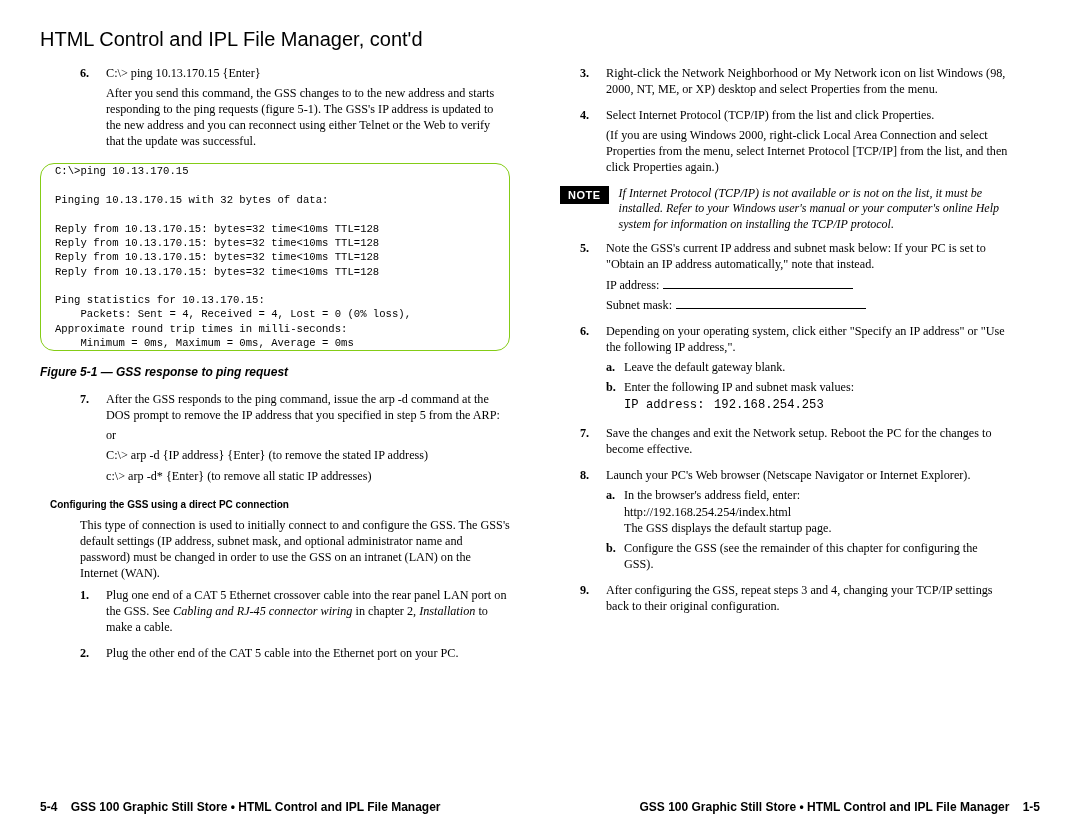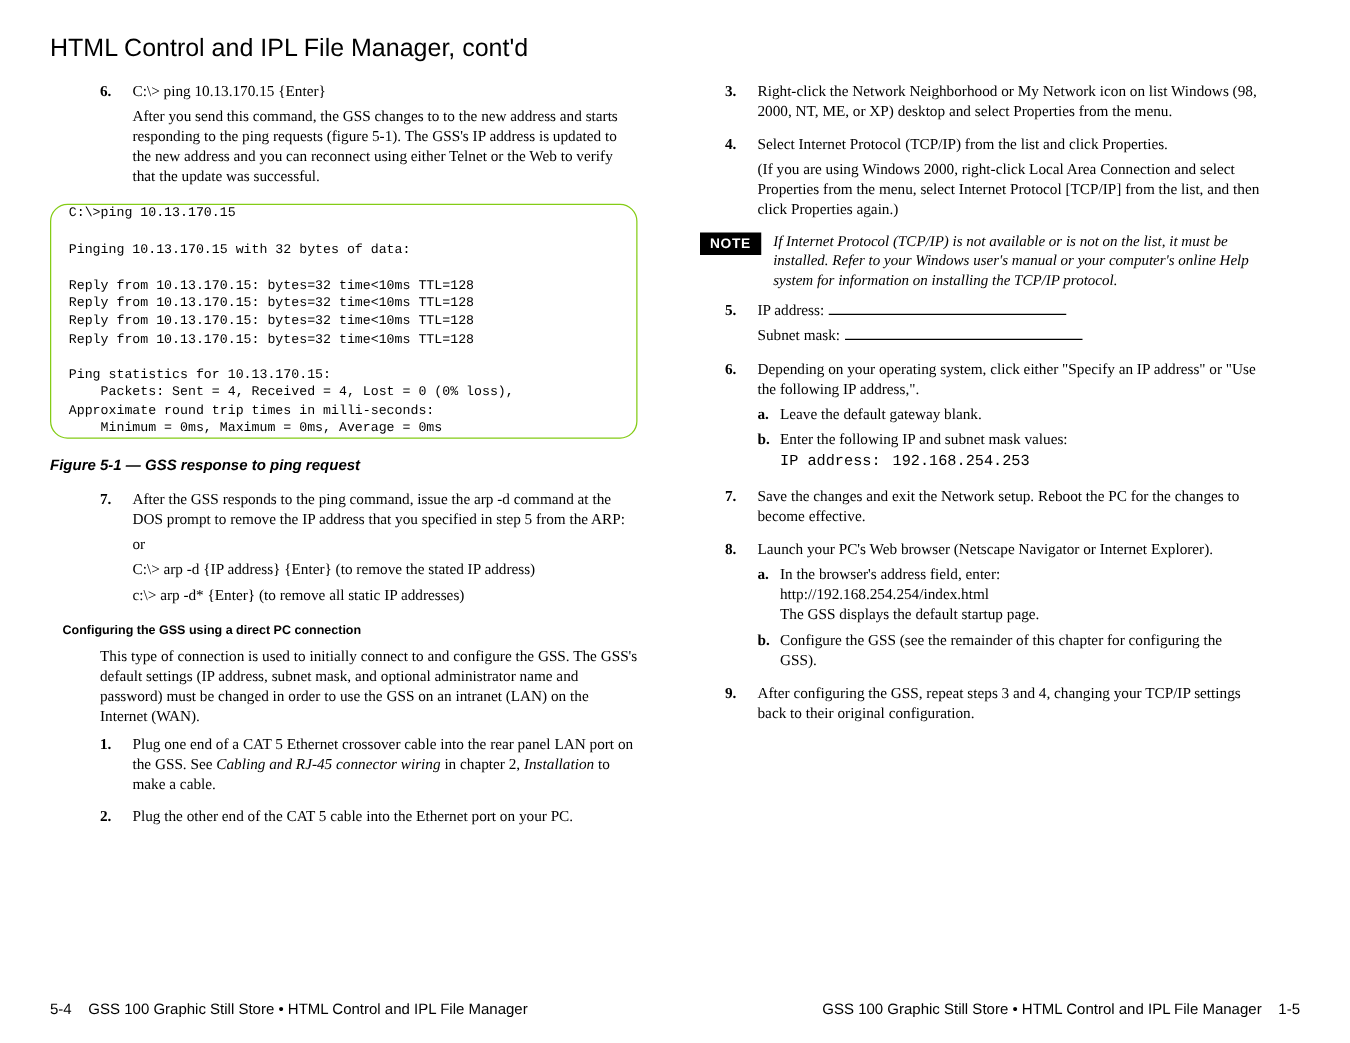--- a/index.html
+++ b/index.html
@@ -116,21 +116,21 @@
     border-bottom: 1px solid #000;
     width: 190px;
     vertical-align: baseline;
     margin-left: 4px;
   }
   .ital { font-style: italic; }
   .footer {
     display: flex;
     justify-content: space-between;
     font-family: "Helvetica Neue", Arial, sans-serif;
-    font-weight: 400;
+    font-weight: 700;
     font-size: 12px;
     padding: 10px 0 20px 0;
     align-items: center;
   }
   .footer .pg { }
   .kv-row { margin: 2px 0; font-family: Liberation Mono, monospace; }
   .kv-row .k { display: inline-block; width: 90px; }
 </style>
 </head>
 <body>
@@ -220,20 +220,21 @@
 
       <div class="note-row">
         <span class="note-badge">NOTE</span>
         <span class="note-text">If Internet Protocol (TCP/IP) is not available or is not on the list, it must be installed.  Refer to your Windows user's manual or your computer's online Help system for information on installing the TCP/IP protocol.</span>
       </div>
 
       <ol class="steps">
         <li>
           <span class="num">5.</span>
           <div class="body">
+            <p>Note the GSS's current IP address and subnet mask below:  If your PC is set to "Obtain an IP address automatically," note that instead.</p>
             <p><span>IP address:</span><span class="fill-line"></span></p>
             <p><span>Subnet mask:</span><span class="fill-line"></span></p>
           </div>
         </li>
         <li>
           <span class="num">6.</span>
           <div class="body">
             <p>Depending on your operating system, click either "Specify an IP address" or "Use the following IP address,".</p>
             <ul class="sub">
               <li>

